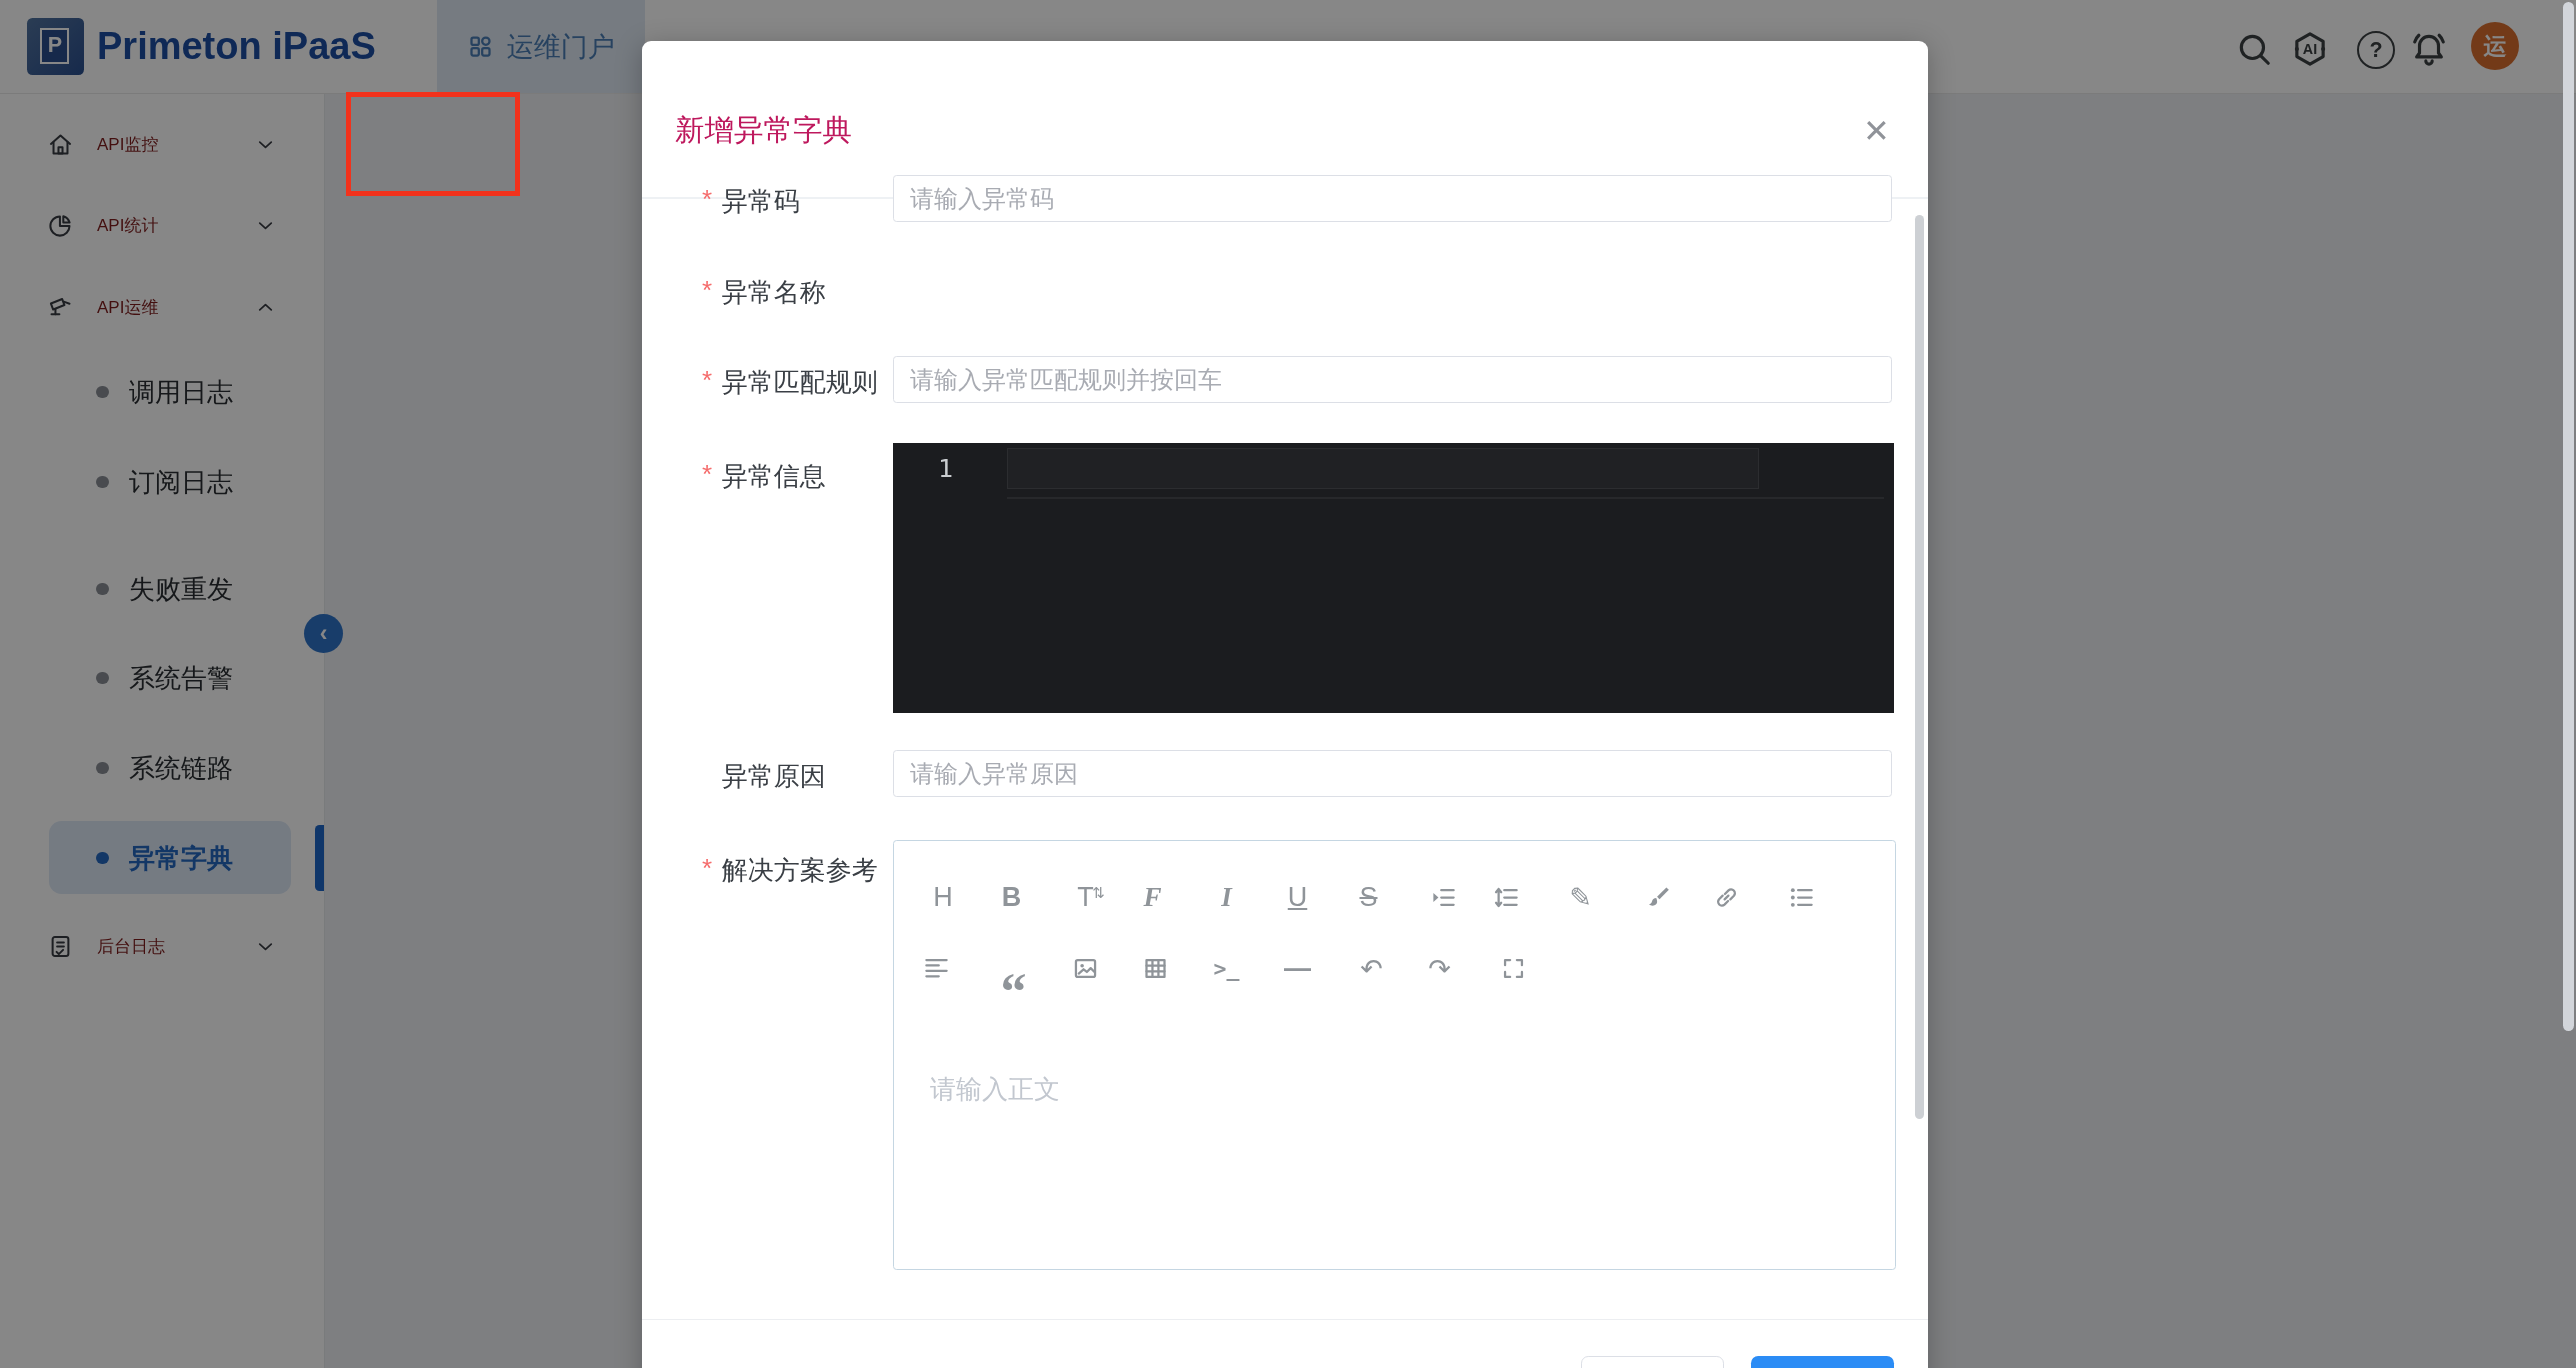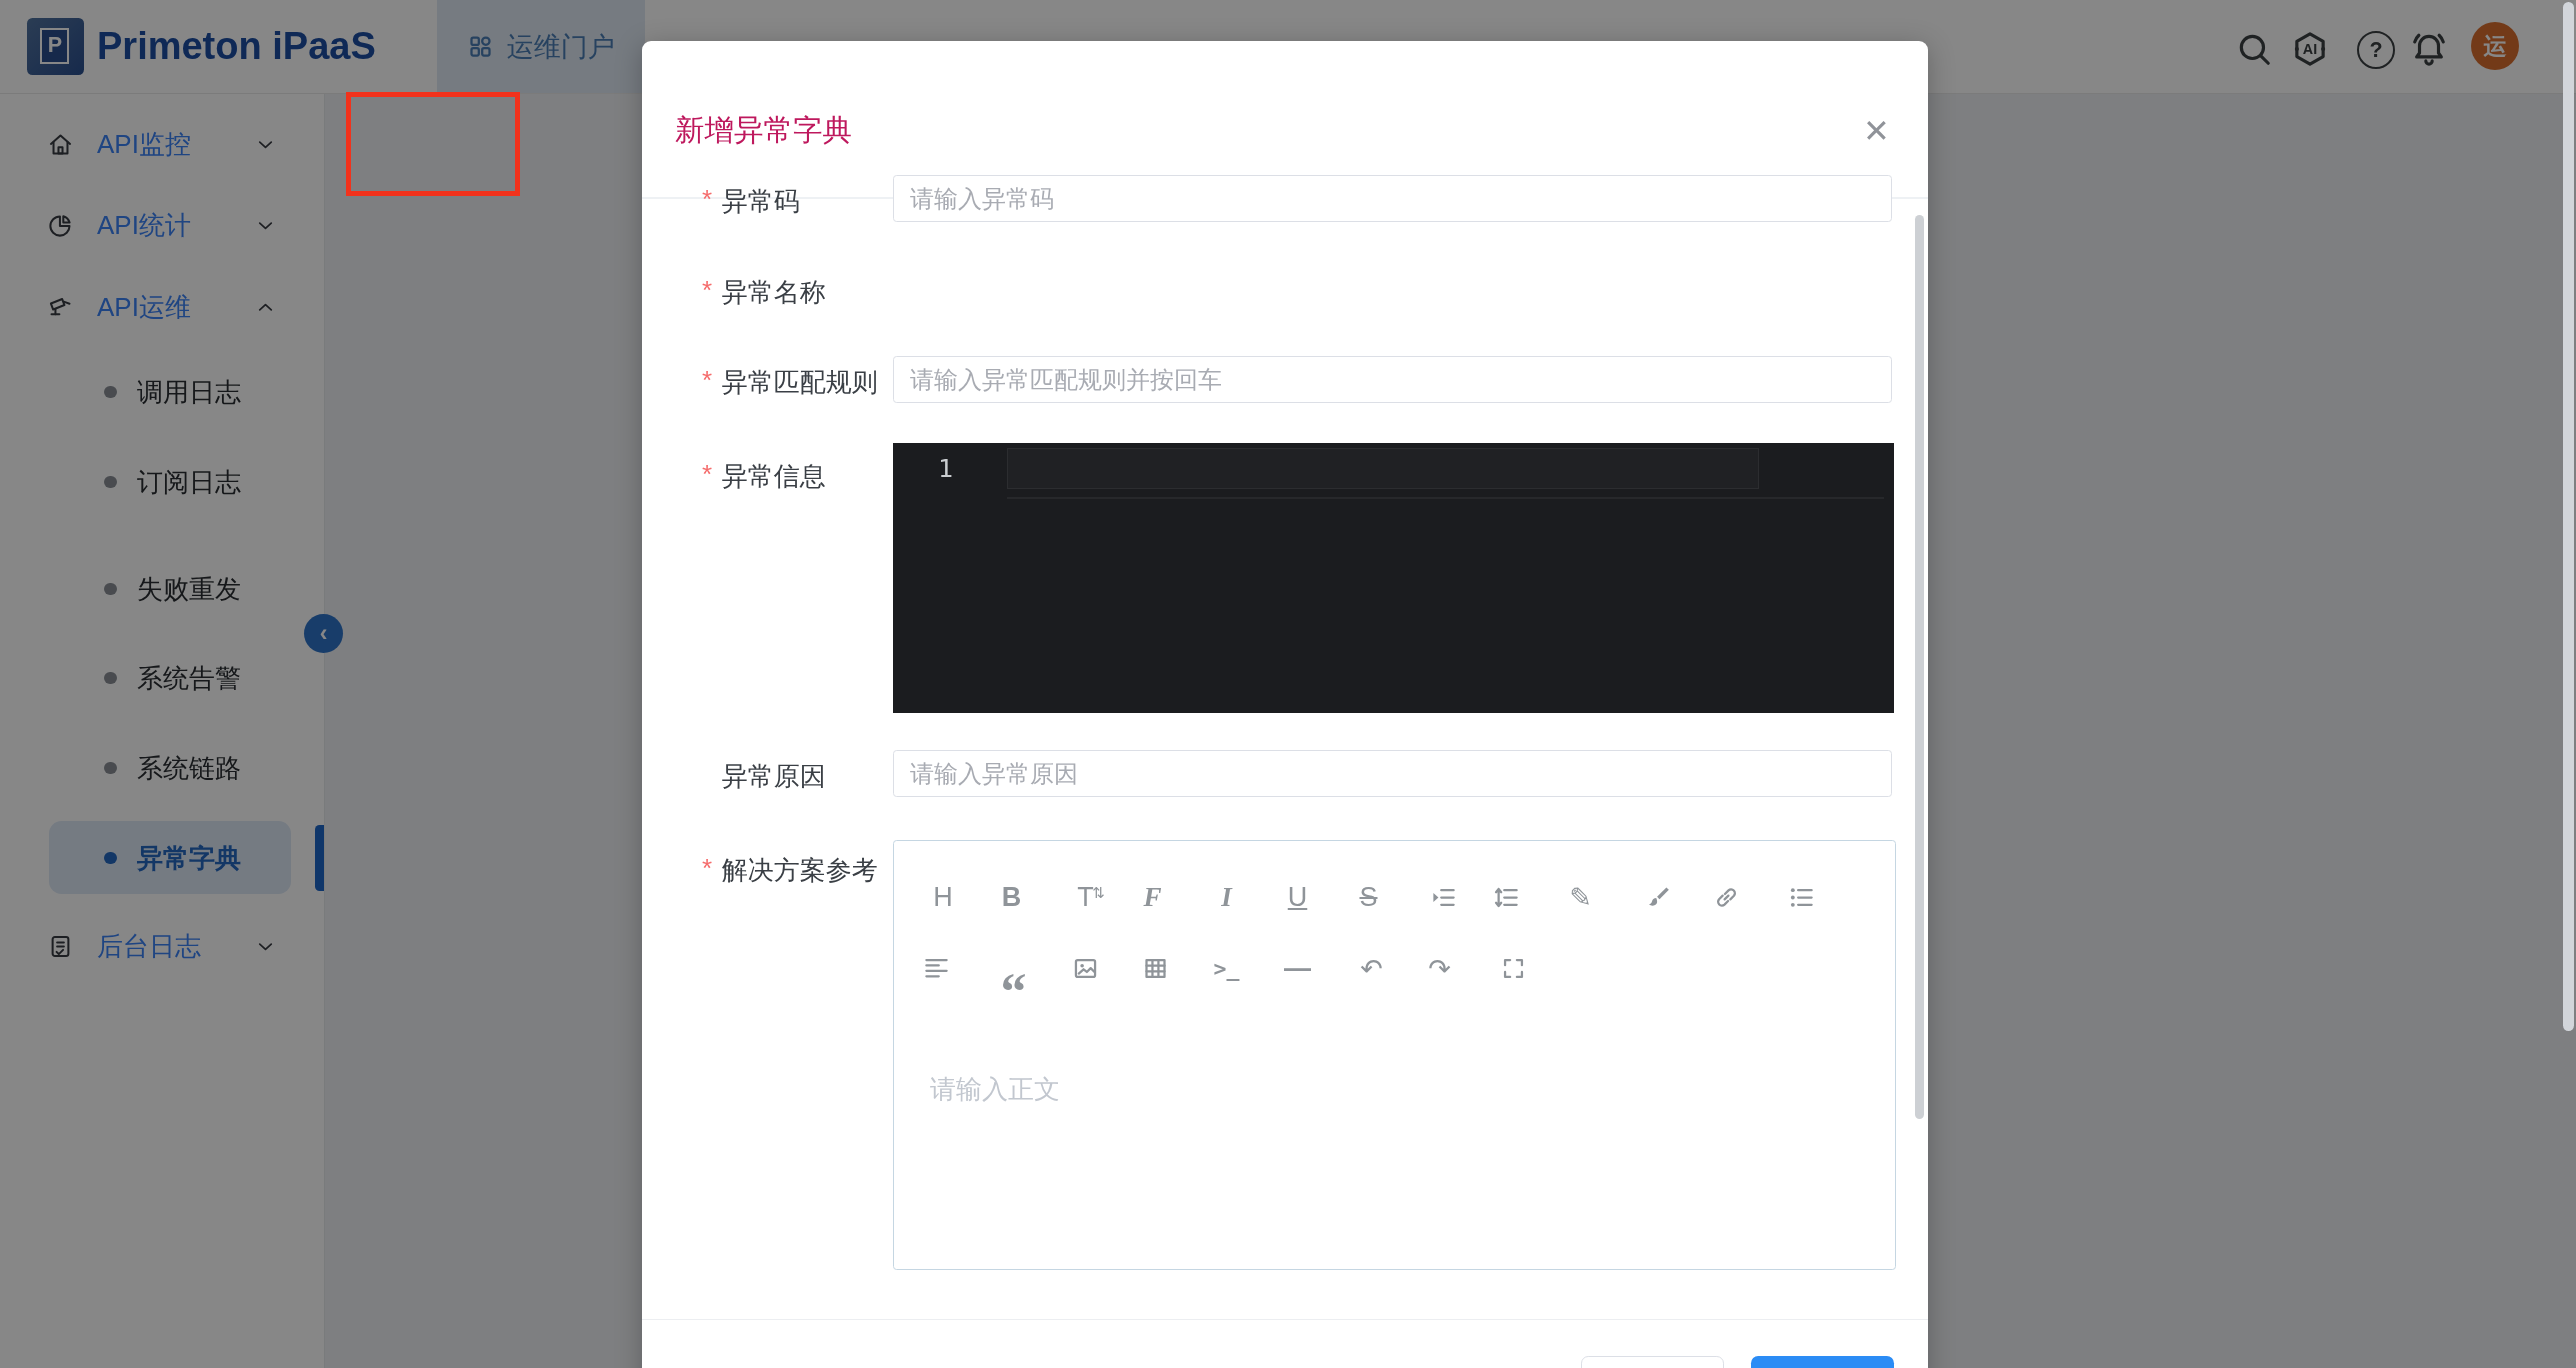--- a/index.html
+++ b/index.html
@@ -21,23 +21,23 @@
   .ai-txt{position:absolute;left:0;top:0;width:100%;height:100%;display:flex;align-items:center;justify-content:center;font-size:14.3px;font-weight:bold;color:#3c4043;}
   .help-circ{left:2357px;top:31px;width:34px;height:34px;border:2.2px solid #3c4043;border-radius:50%;
              display:flex;align-items:center;justify-content:center;font-size:21.5px;font-weight:bold;color:#3c4043;}
   .avatar{left:2471px;top:22.4px;width:48px;height:48px;border-radius:50%;background:#d96f2f;color:#fff;
           display:flex;align-items:center;justify-content:center;font-size:23px;font-weight:bold;}
 
   
   .sidebar{left:0;top:94px;width:324px;height:1274px;background:#fff;border-right:0.9px solid #e5e8eb;z-index:1;}
   .side-item{position:absolute;left:0;width:324px;height:50px;display:flex;align-items:center;cursor:pointer;}
   .side-item .ic{position:absolute;left:47px;width:27px;height:27px;}
-  .side-item .lbl{position:absolute;left:97px;font-size:26px;color:#3b82f6;}
+  .side-item .lbl{position:absolute;left:97px;font-size:17px;color:#7f1d1d;}
   .side-item .chev{position:absolute;right:47px;width:23px;height:23px;}
-  .sub-item{position:absolute;left:12px;width:324px;height:54px;display:flex;align-items:center;cursor:pointer;}
+  .sub-item{position:absolute;left:4px;width:324px;height:54px;display:flex;align-items:center;cursor:pointer;}
   .sub-item .dot{position:absolute;left:92px;width:12.5px;height:12.5px;border-radius:50%;background:#8a8f96;}
   .sub-item .lbl{position:absolute;left:125px;font-size:26px;color:#2b2f33;}
   .sub-active-bg{left:49px;width:242px;height:73px;background:#dde8f6;border-radius:12.5px;}
   .sub-item.active .dot{background:#2468c0;}
   .sub-item.active .lbl{color:#2468c0;font-weight:bold;}
   .active-bar{left:315px;width:9px;height:66px;background:#1e66c8;border-radius:4.5px 0 0 4.5px;}
   .collapse-btn{left:304px;top:614px;width:39px;height:39px;border-radius:50%;background:#2f74c9;color:#fff;
                 display:flex;align-items:center;justify-content:center;font-size:23px;font-weight:bold;z-index:2;}
 
   

